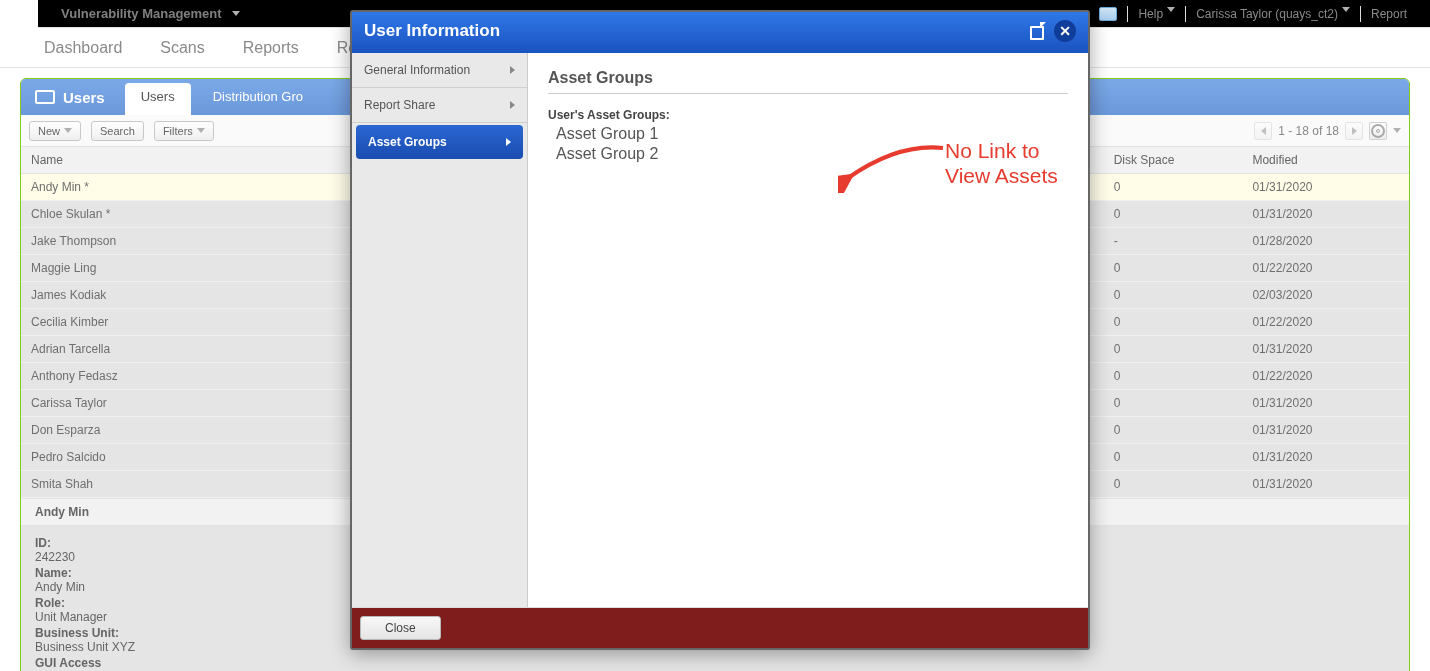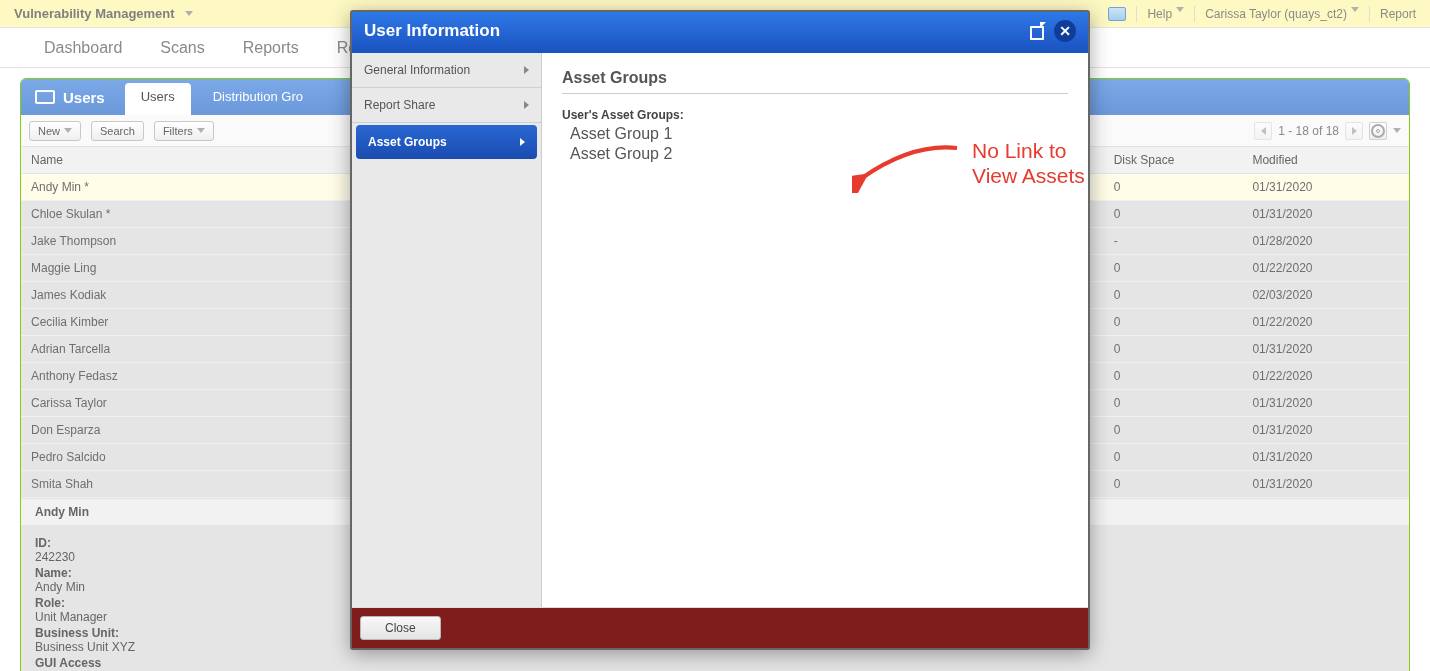--- a/index.html
+++ b/index.html
@@ -8,22 +8,23 @@
     font-family: Arial, Helvetica, sans-serif;
     font-size: 12px; color: #5a5a5a;
     background: #ffffff;
     overflow: hidden;
   }
 
   
   .topbar {
     height: 28px; border-bottom: 1px solid #e3e3e3;
     display: flex; align-items: center;
-    padding: 0 14px;
-    background: #fef9c3;
+    padding: 0 23px;
+    background: #000000;
+    margin-left: 38px;
   }
   .app-selector {
     display: flex; align-items: center; gap: 10px;
     color: #808080; font-size: 13px; font-weight: bold;
   }
   .chevron-down {
     width: 0; height: 0; border-left: 4px solid transparent;
     border-right: 4px solid transparent; border-top: 5px solid #b0b0b0;
     display: inline-block;
   }
@@ -146,21 +147,21 @@
     content:""; position:absolute; right:0; top:0;
     width:0;height:0;border-left:6px solid #fff;border-bottom:6px solid transparent;
   }
   .close-btn{
     width:22px;height:22px;border-radius:50%;background:#103d9a;
     display:flex;align-items:center;justify-content:center; cursor:pointer;
     font-weight:bold;color:#fff;font-size:14px;
   }
   .modal-body{ flex:1; display:flex; overflow:hidden; }
   .side-nav{
-    width:190px; background:#e9e9e9; border-right:1px solid #ccc;
+    width:176px; background:#e9e9e9; border-right:1px solid #ccc;
     display:flex; flex-direction:column;
   }
   .side-item{
     padding:10px 12px; border-bottom:1px solid #cfcfcf;
     display:flex; align-items:center; justify-content:space-between;
     color:#555; font-size:12px; cursor:pointer;
   }
   .side-item.active{
     background:linear-gradient(#2a67d2,#1a4cb0); color:#fff; border-radius:4px;
     margin:2px 4px; border:none; font-weight:bold;
@@ -174,21 +175,21 @@
   .modal-content{
     flex:1; padding:16px 20px; position:relative;
   }
   .modal-content h2{
     font-size:16px; color:#555; margin:0 0 6px 0; font-weight:bold;
   }
   .hr{height:1px;background:#ccc;margin:6px 0 14px 0;}
   .subhead{font-weight:bold;color:#444;font-size:12px;margin-bottom:2px;}
   .ag-list div{ padding:1px 0 1px 8px; font-size:16px; color:#555;}
   .annotation{
-    position:absolute; left:430px; top:85px;
+    position:absolute; left:417px; top:85px;
     color:#e63b2e; font-size:21px; line-height:1.2;
   }
   .arrow-svg{position:absolute; left:310px; top:80px;}
   .modal-footer{
     border-top:1px solid #ddd; padding:8px; background:#7f1d1d;
   }
   .close-flat{
     border:1px solid #b8b8b8; background:linear-gradient(#f8f8f8,#e4e4e4);
     border-radius:3px; padding:4px 24px; font-size:12px; color:#444; cursor:pointer;
   }

